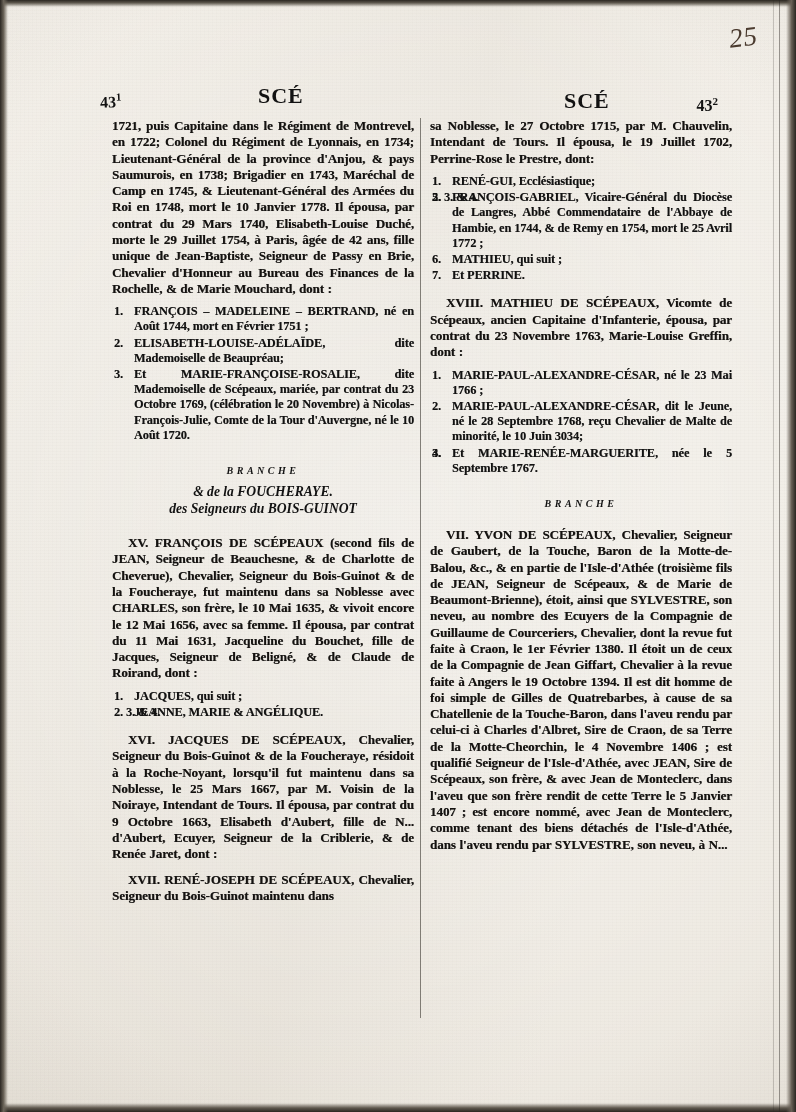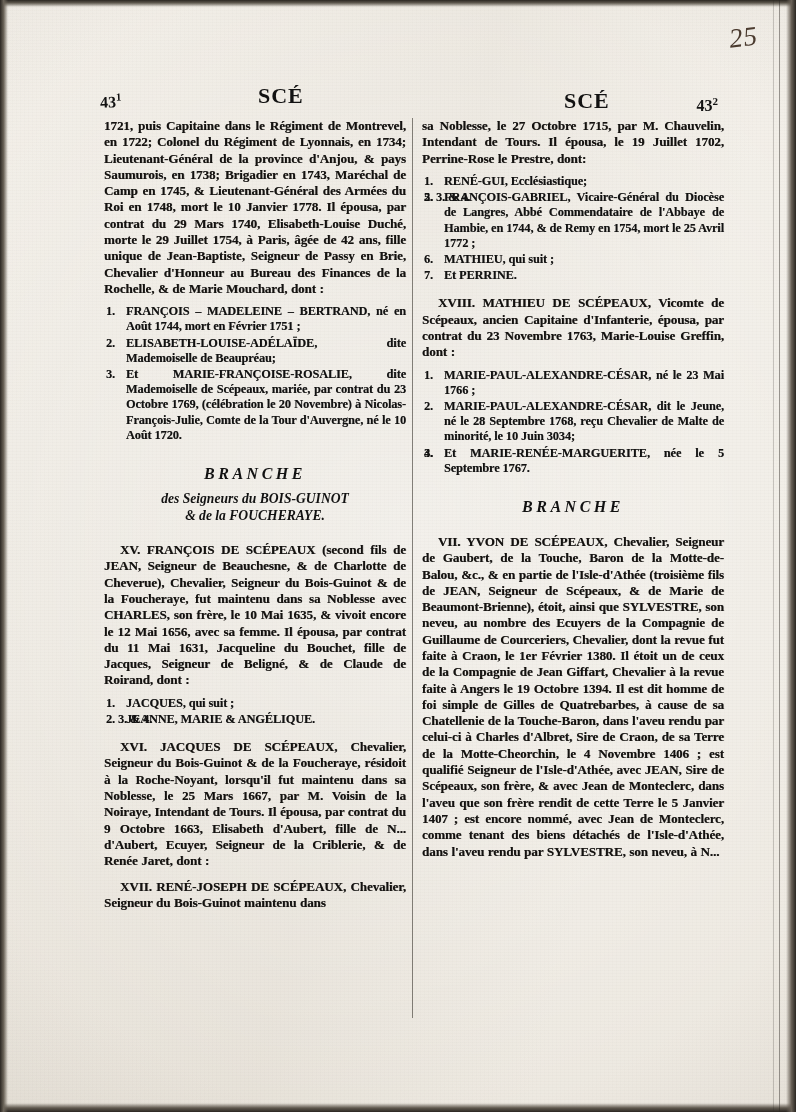--- a/index.html
+++ b/index.html
@@ -95,21 +95,21 @@
     font-weight: bold;
     letter-spacing: 1px;
     margin-left: 26px;
   }
   #head-left-word  { left: 136px; top: 0px; }
   #head-right-word { left: 442px; top: 5px; }
 
   
   #columns {
     position: absolute;
-    left: 104px;
+    left: 112px;
     top: 118px;
     width: 620px;
     height: 912px;
     display: flex;
     gap: 16px;
     justify-content: space-between;
   }
   .column {
     width: 302px;
     position: relative;
@@ -163,21 +163,21 @@
   }
 
   
   .branche {
     margin: 22px 0 6px 0;
     text-align: center;
   }
   .branche .b-title {
     font-style: italic;
     font-weight: bold;
-    font-size: 16px;
+    font-size: 10px;
     letter-spacing: 3.5px;
   }
   .branche .b-sub {
     margin-top: 7px;
     font-style: italic;
     font-weight: bold;
     font-size: 13.6px;
     line-height: 17px;
   }
   .branche-gap { height: 12px; }
@@ -225,22 +225,22 @@
         </li>
         <li>
           <span class="num">3.</span>
           <span>Et MARIE-FRANÇOISE-ROSALIE, dite Mademoiselle de Scépeaux, mariée, par contrat du 23 Octobre 1769, (célébration le 20 Novembre) à Nicolas-François-Julie, Comte de la Tour d'Auvergne, né le 10 Août 1720.</span>
         </li>
       </ol>
 
       <div class="branche">
         <div class="b-title">BRANCHE</div>
         <div class="b-sub">
+          <div>&amp; de la FOUCHERAYE.</div>
           <div>des Seigneurs du BOIS-GUINOT</div>
-          <div>&amp; de la FOUCHERAYE.</div>
         </div>
       </div>
 
       <div class="branche-gap"></div>
 
       <p class="para indent">XV. FRANÇOIS DE SCÉPEAUX (second fils de JEAN, Seigneur de Beauchesne, &amp; de Charlotte de Cheverue), Chevalier, Seigneur du Bois-Guinot &amp; de la Foucheraye, fut maintenu dans sa Noblesse avec CHARLES, son frère, le 10 Mai 1635, &amp; vivoit encore le 12 Mai 1656, avec sa femme. Il épousa, par contrat du 11 Mai 1631, Jacqueline du Bouchet, fille de Jacques, Seigneur de Beligné, &amp; de Claude de Roirand, dont :</p>
 
       <ol class="children">
         <li>
           <span class="num">1.</span>

